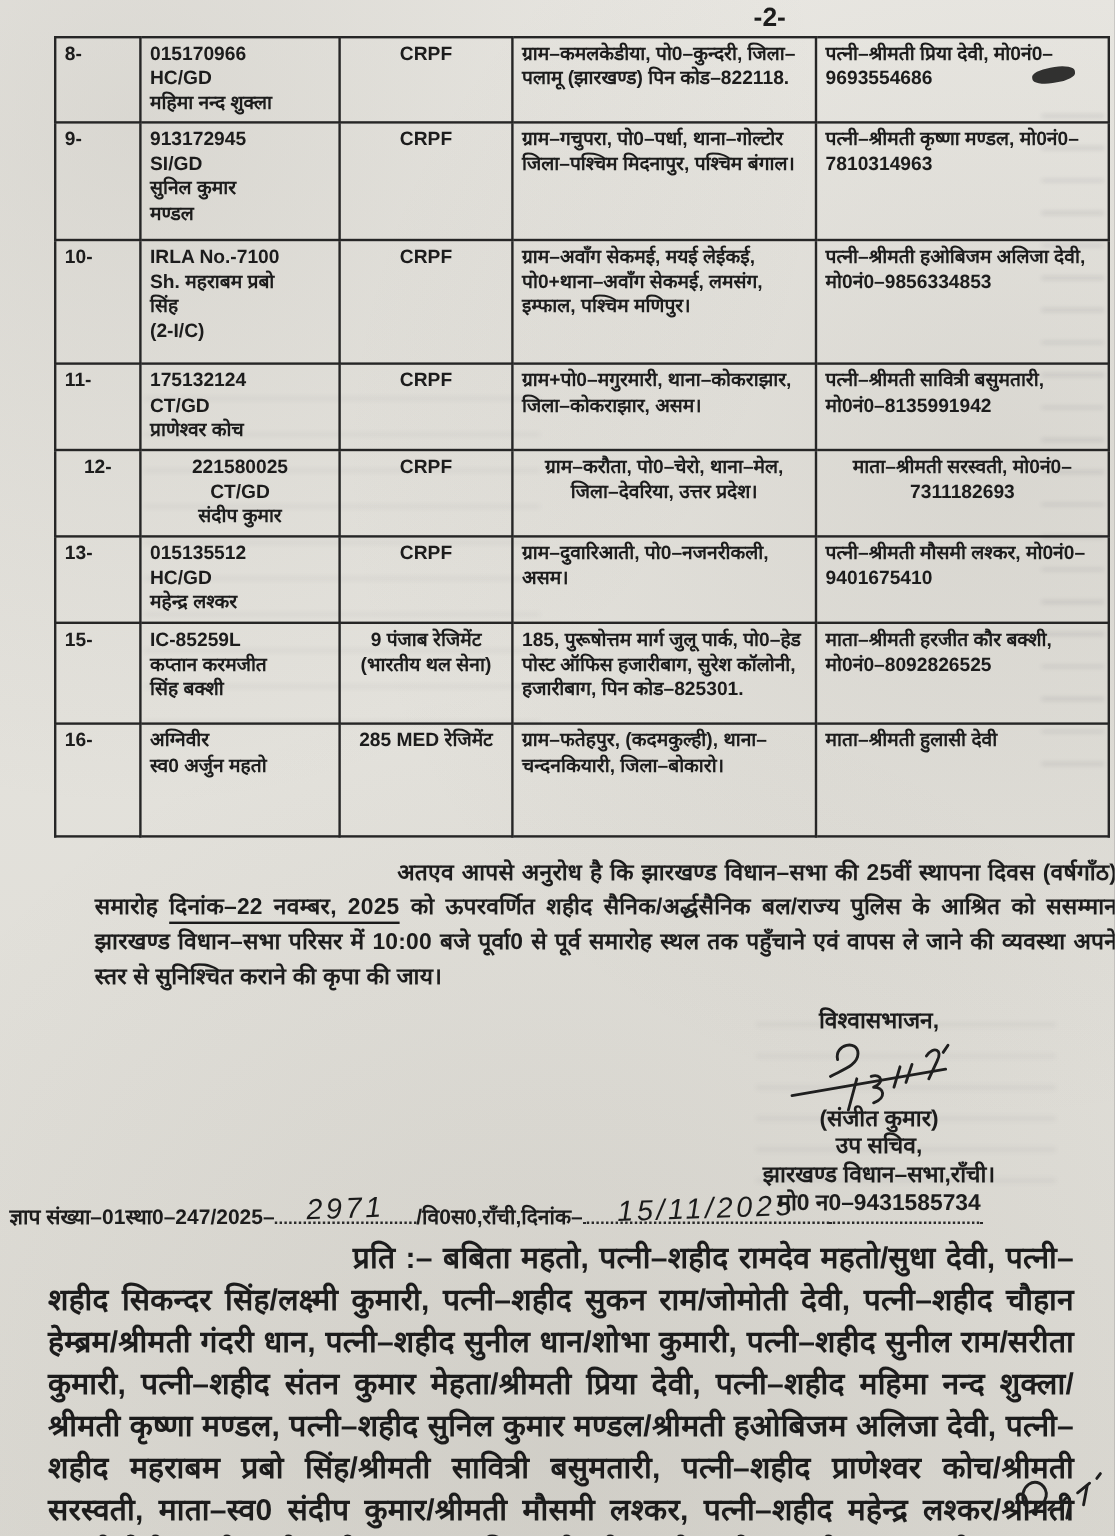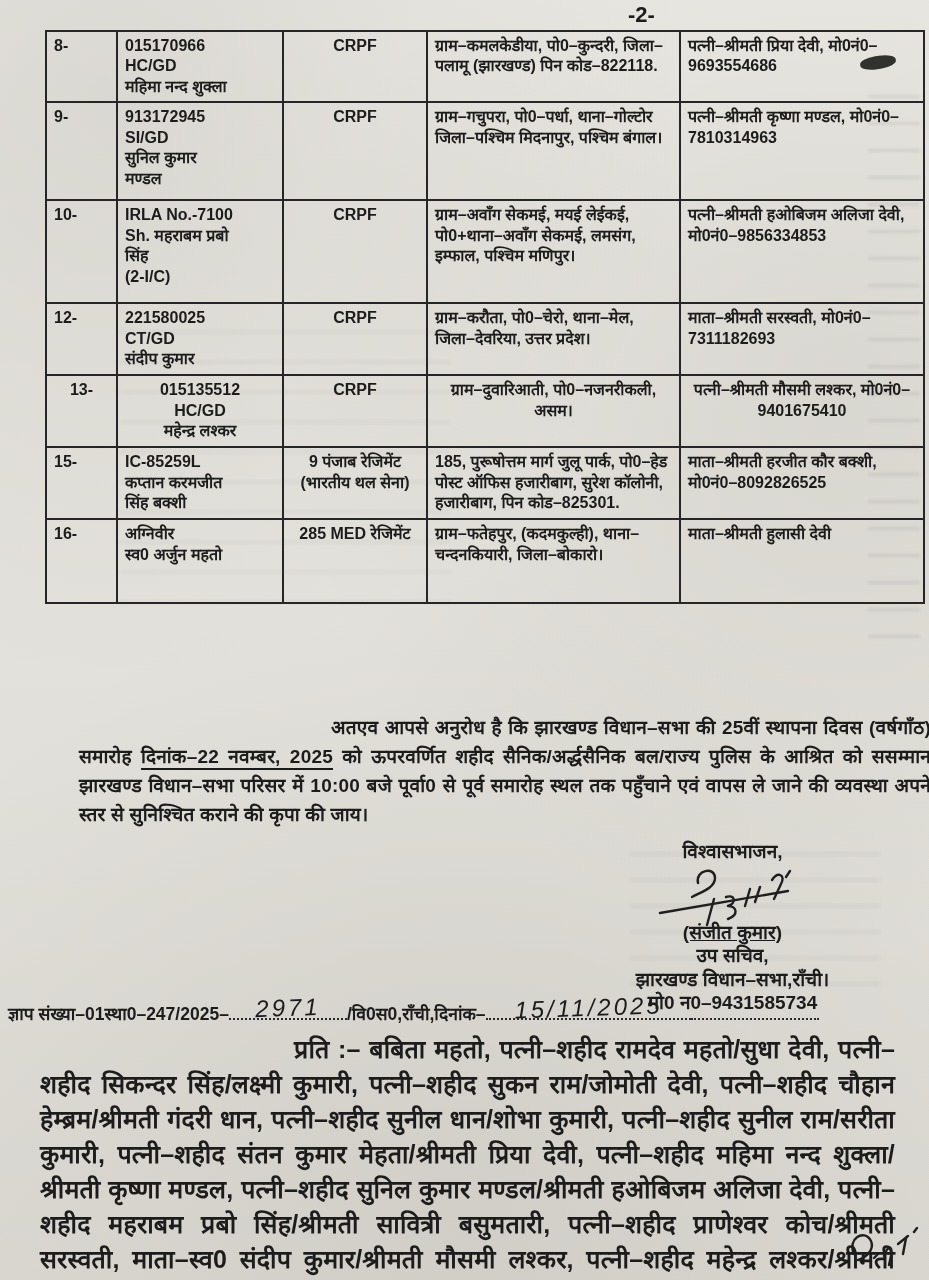--- a/index.html
+++ b/index.html
@@ -51,21 +51,21 @@
     text-align:justify;text-indent:252px;letter-spacing:.2px;margin-left:39px;
   }
   .hand-underline{border-bottom:2.5px solid #1a1a1a;padding-bottom:1px;}
   
   .sig-block{
     position:absolute;left:545px;top:840px;width:375px;
     text-align:center;font-size:19px;font-weight:600;line-height:1.22;
   }
   .sig-trust{display:block;margin-bottom:2px;}
   .sig-scribble{display:block;margin:0 auto;}
-  .sig-name{display:block;margin-top:-6px;text-decoration:underline;}
+  .sig-name{display:block;margin-top:-6px;}
   
   .memo-line{
     position:absolute;left:8px;top:1000px;width:918px;
     font-size:17.5px;font-weight:700;white-space:nowrap;
   }
   .dotfield{
     display:inline-block;position:relative;border-bottom:2.5px dotted #2a2a2a;
     height:1.05em;vertical-align:baseline;
   }
   .dotfield.num{width:118px;}
@@ -132,20 +132,29 @@
     </tr>
         <tr>
       <td class="c-sn">10-</td>
       <td class="c-id">IRLA No.-7100
 Sh. महराबम प्रबो
 सिंह
 (2-I/C)</td>
       <td class="c-unit">CRPF</td>
       <td class="c-addr">ग्राम–अवाँग सेकमई, मयई लेईकई, पो0+थाना–अवाँग सेकमई, लमसंग, इम्फाल, पश्चिम मणिपुर।</td>
       <td class="c-family">पत्नी–श्रीमती हओबिजम अलिजा देवी, मो0नं0–9856334853</td>
+    </tr>
+        <tr>
+      <td class="c-sn">11-</td>
+      <td class="c-id">175132124
+CT/GD
+प्राणेश्वर कोच</td>
+      <td class="c-unit">CRPF</td>
+      <td class="c-addr">ग्राम+पो0–मगुरमारी, थाना–कोकराझार, जिला–कोकराझार, असम।</td>
+      <td class="c-family">पत्नी–श्रीमती सावित्री बसुमतारी, मो0नं0–8135991942</td>
     </tr>
         <tr>
       <td class="c-sn">12-</td>
       <td class="c-id">221580025
 CT/GD
 संदीप कुमार</td>
       <td class="c-unit">CRPF</td>
       <td class="c-addr">ग्राम–करौता, पो0–चेरो, थाना–मेल, जिला–देवरिया, उत्तर प्रदेश।</td>
       <td class="c-family">माता–श्रीमती सरस्वती, मो0नं0–7311182693</td>
     </tr>

